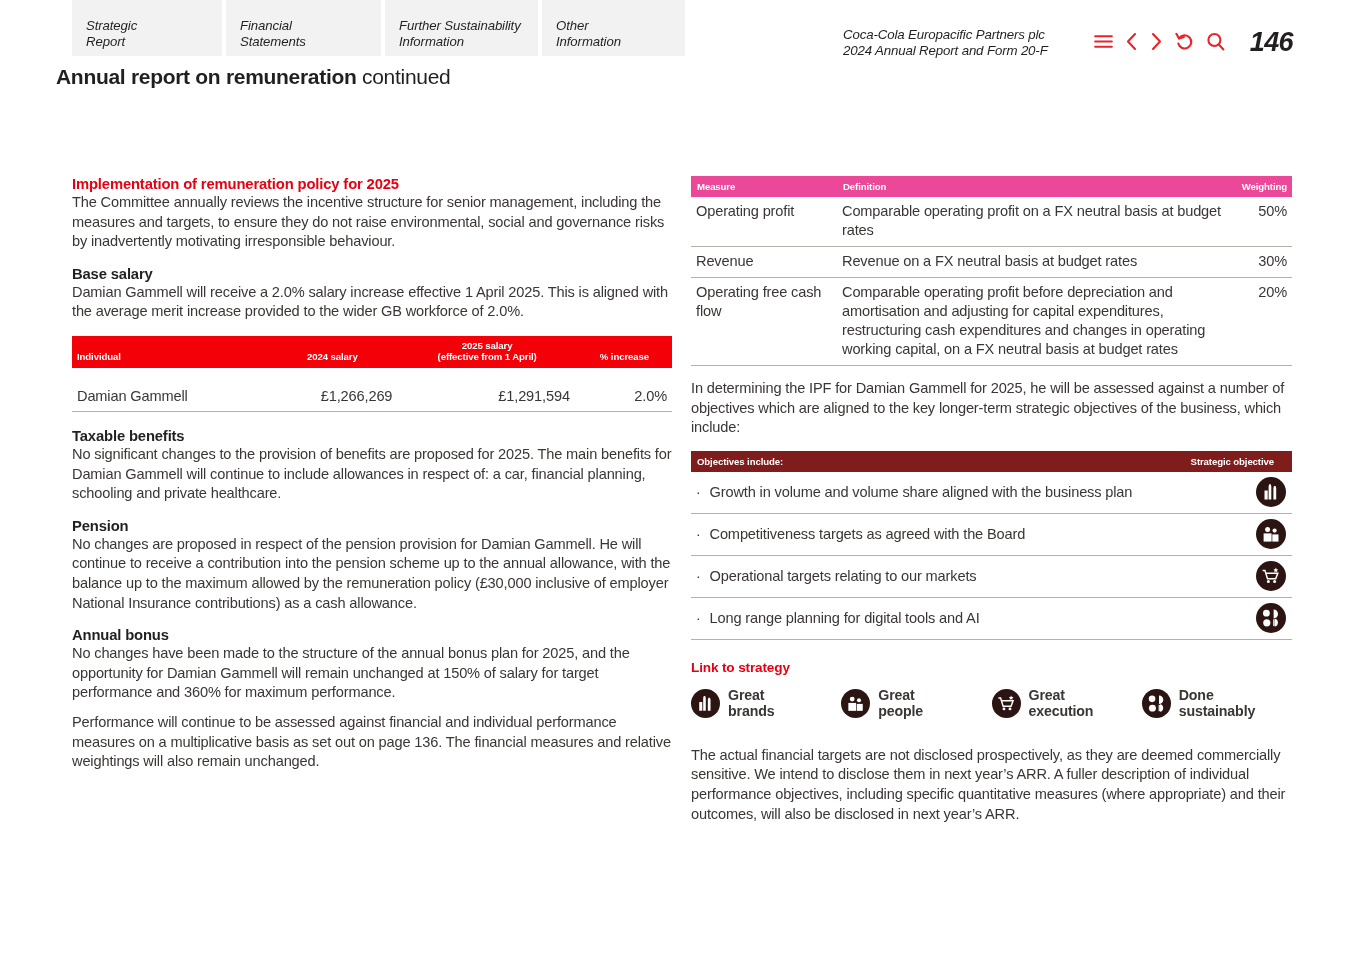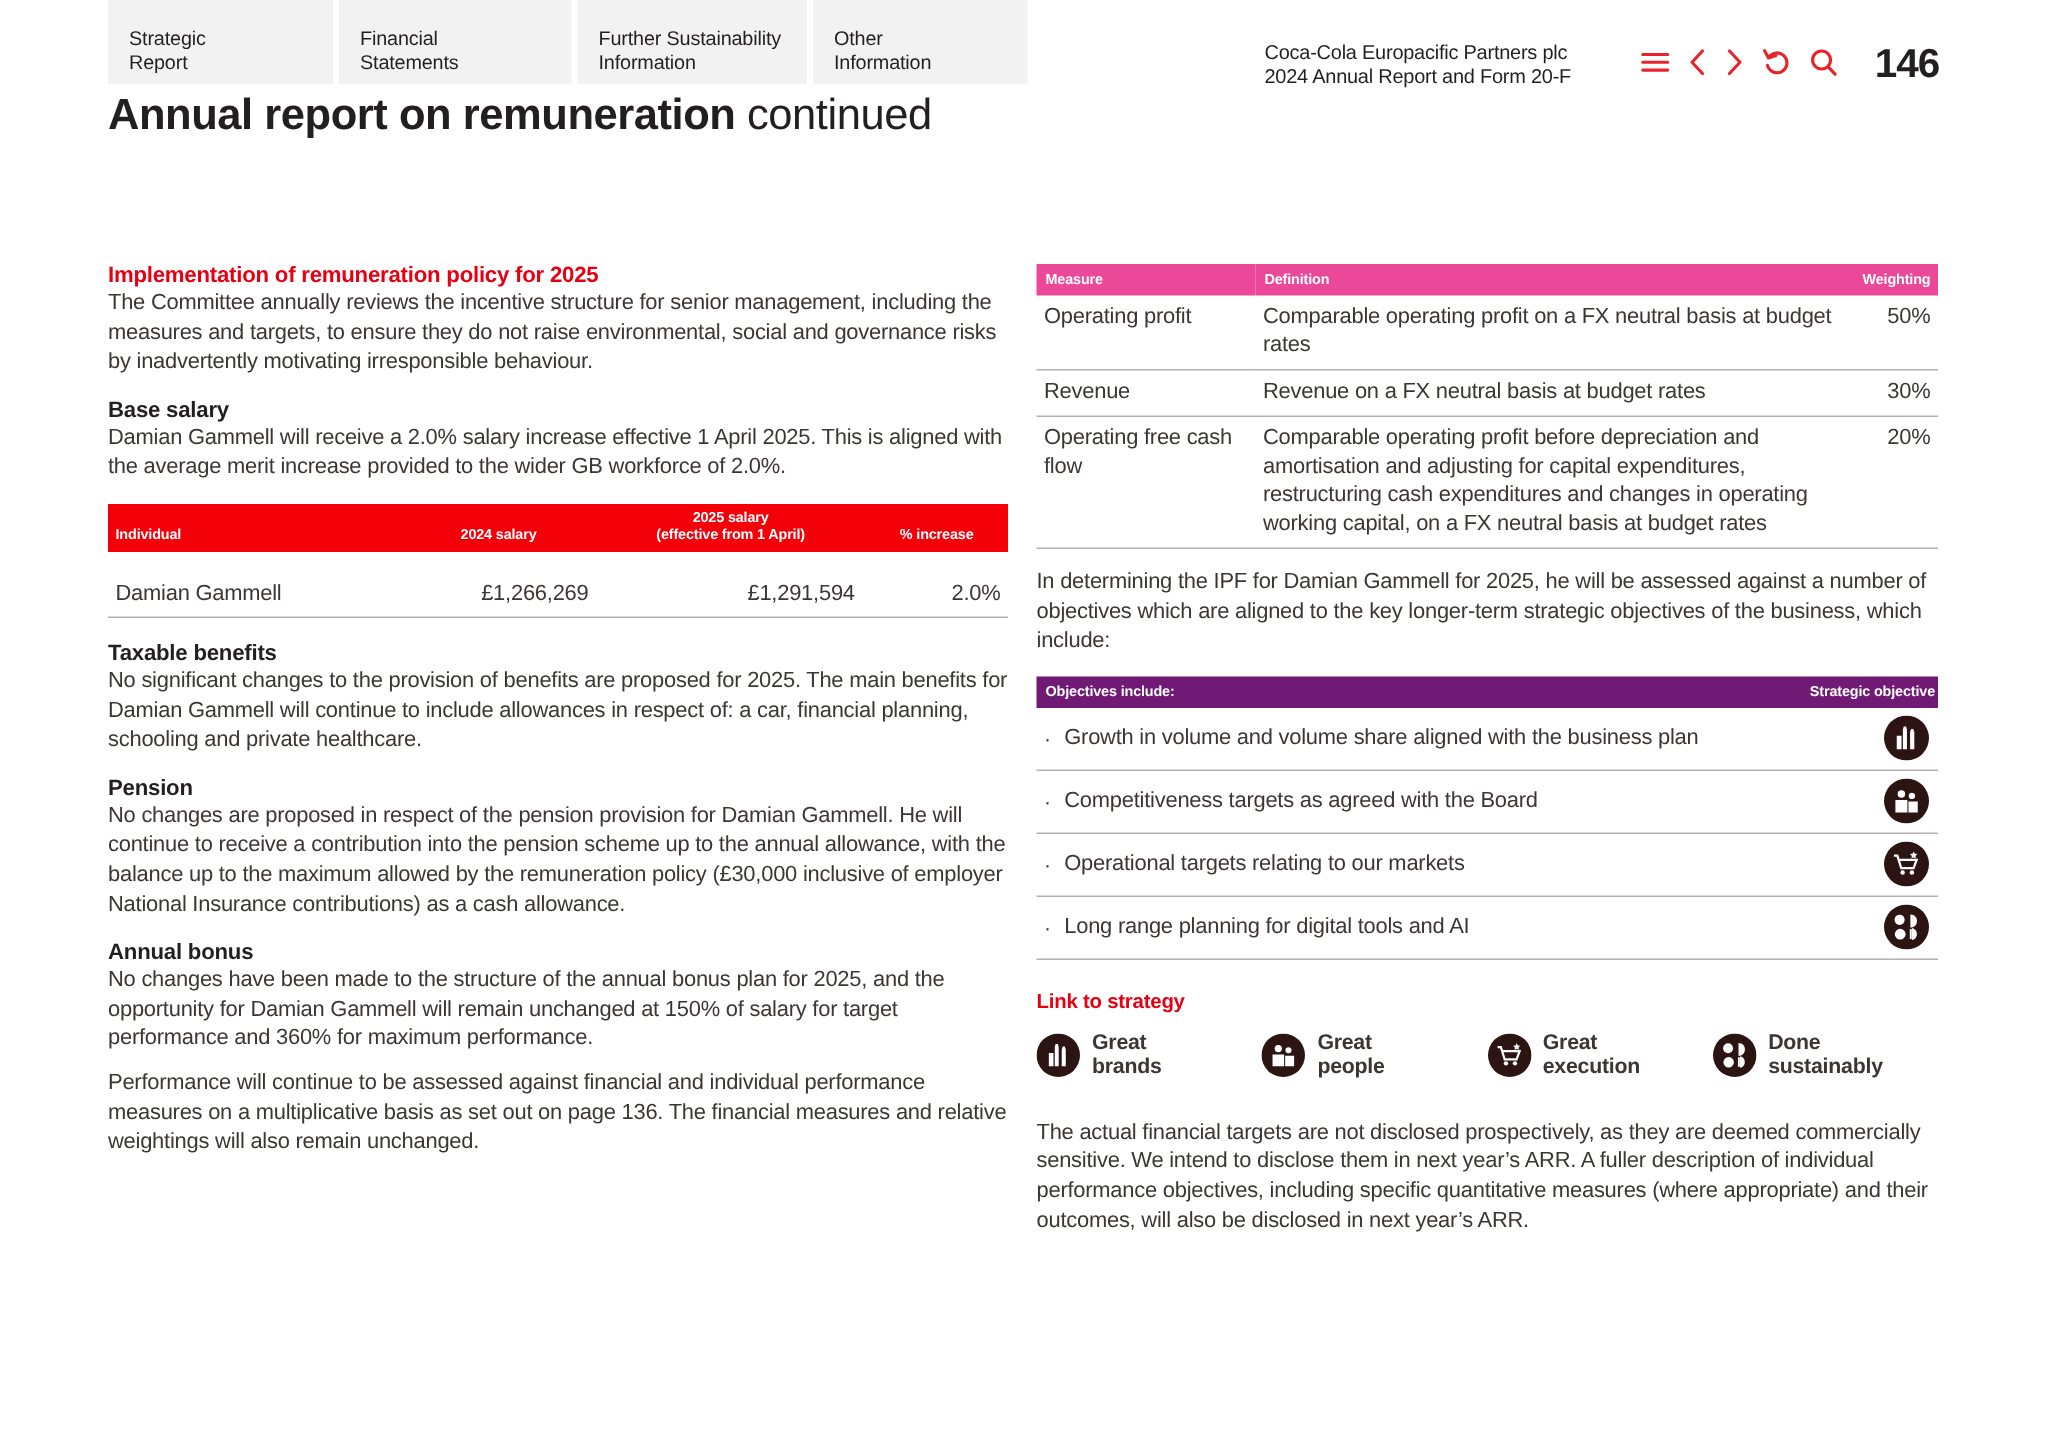--- a/index.html
+++ b/index.html
@@ -7,21 +7,21 @@
     width: 1365px; height: 965px;
     background: #ffffff;
     font-family: "Liberation Sans", sans-serif;
     color: #231f20;
     overflow: hidden;
   }
   .page { position: relative; width: 1365px; height: 965px; }
 
   
   .topbar {
-    position: absolute; left: 0; top: 0; width: 1365px; height: 56px;
+    position: absolute; left: 0; top: 0; width: 1365px; height: 56px; font-style: italic;
   }
   .tabs { position: absolute; left: 72px; top: 0; display: flex; }
   .tab {
     height: 56px;
     background: #f2f2f2;
     margin-right: 4px;
     padding: 18px 12px 0 14px;
     font-size: 13.2px;
     line-height: 15.5px;
     color: #231f20;
@@ -50,22 +50,22 @@
   }
   .nav-icons svg { display: block; }
   .page-num {
     position: absolute; right: 72px; top: 28px;
     font-size: 27px; font-weight: bold; color: #231f20;
     letter-spacing: -0.6px; line-height: 28px;
   }
 
   
   .page-heading {
-    position: absolute; left: 72px; top: 62px;
-    font-size: 29px; line-height: 30px; letter-spacing: -0.3px;
+    position: absolute; left: 56px; top: 62px;
+    font-size: 21px; line-height: 30px; letter-spacing: -0.3px;
     color: #231f20;
   }
   .page-heading b { font-weight: bold; }
   .page-heading span { font-weight: normal; }
 
   
   .col-left  { position: absolute; left: 72px;  top: 176px; width: 600px; }
   .col-right { position: absolute; left: 691px; top: 176px; width: 601px; }
 
   h3.red-head {
@@ -118,23 +118,23 @@
     padding: 5px 6px 6px 5px;
     border-bottom: 1px solid #b5b0ae;
     vertical-align: top;
   }
   .measure-table tbody td.w { text-align: right; padding-right: 5px; white-space: nowrap; }
   .measure-table col.c1 { width: 146px; }
   .measure-table col.c3 { width: 60px; }
 
   
   .obj-head {
-    background: #701a75; color: #ffffff;
+    background: #7f1d1d; color: #ffffff;
     font-size: 9.6px; font-weight: bold; letter-spacing: -0.1px;
-    padding: 5px 2px 5px 6px;
+    padding: 5px 18px 5px 6px;
     display: flex; justify-content: space-between; align-items: center;
   }
   .obj-row {
     display: flex; align-items: center; justify-content: space-between;
     border-bottom: 1px solid #b5b0ae;
     min-height: 42px;
     padding: 4px 6px 4px 5px;
   }
   .obj-text {
     font-size: 14.6px; color: #3b3634; letter-spacing: -0.15px;

